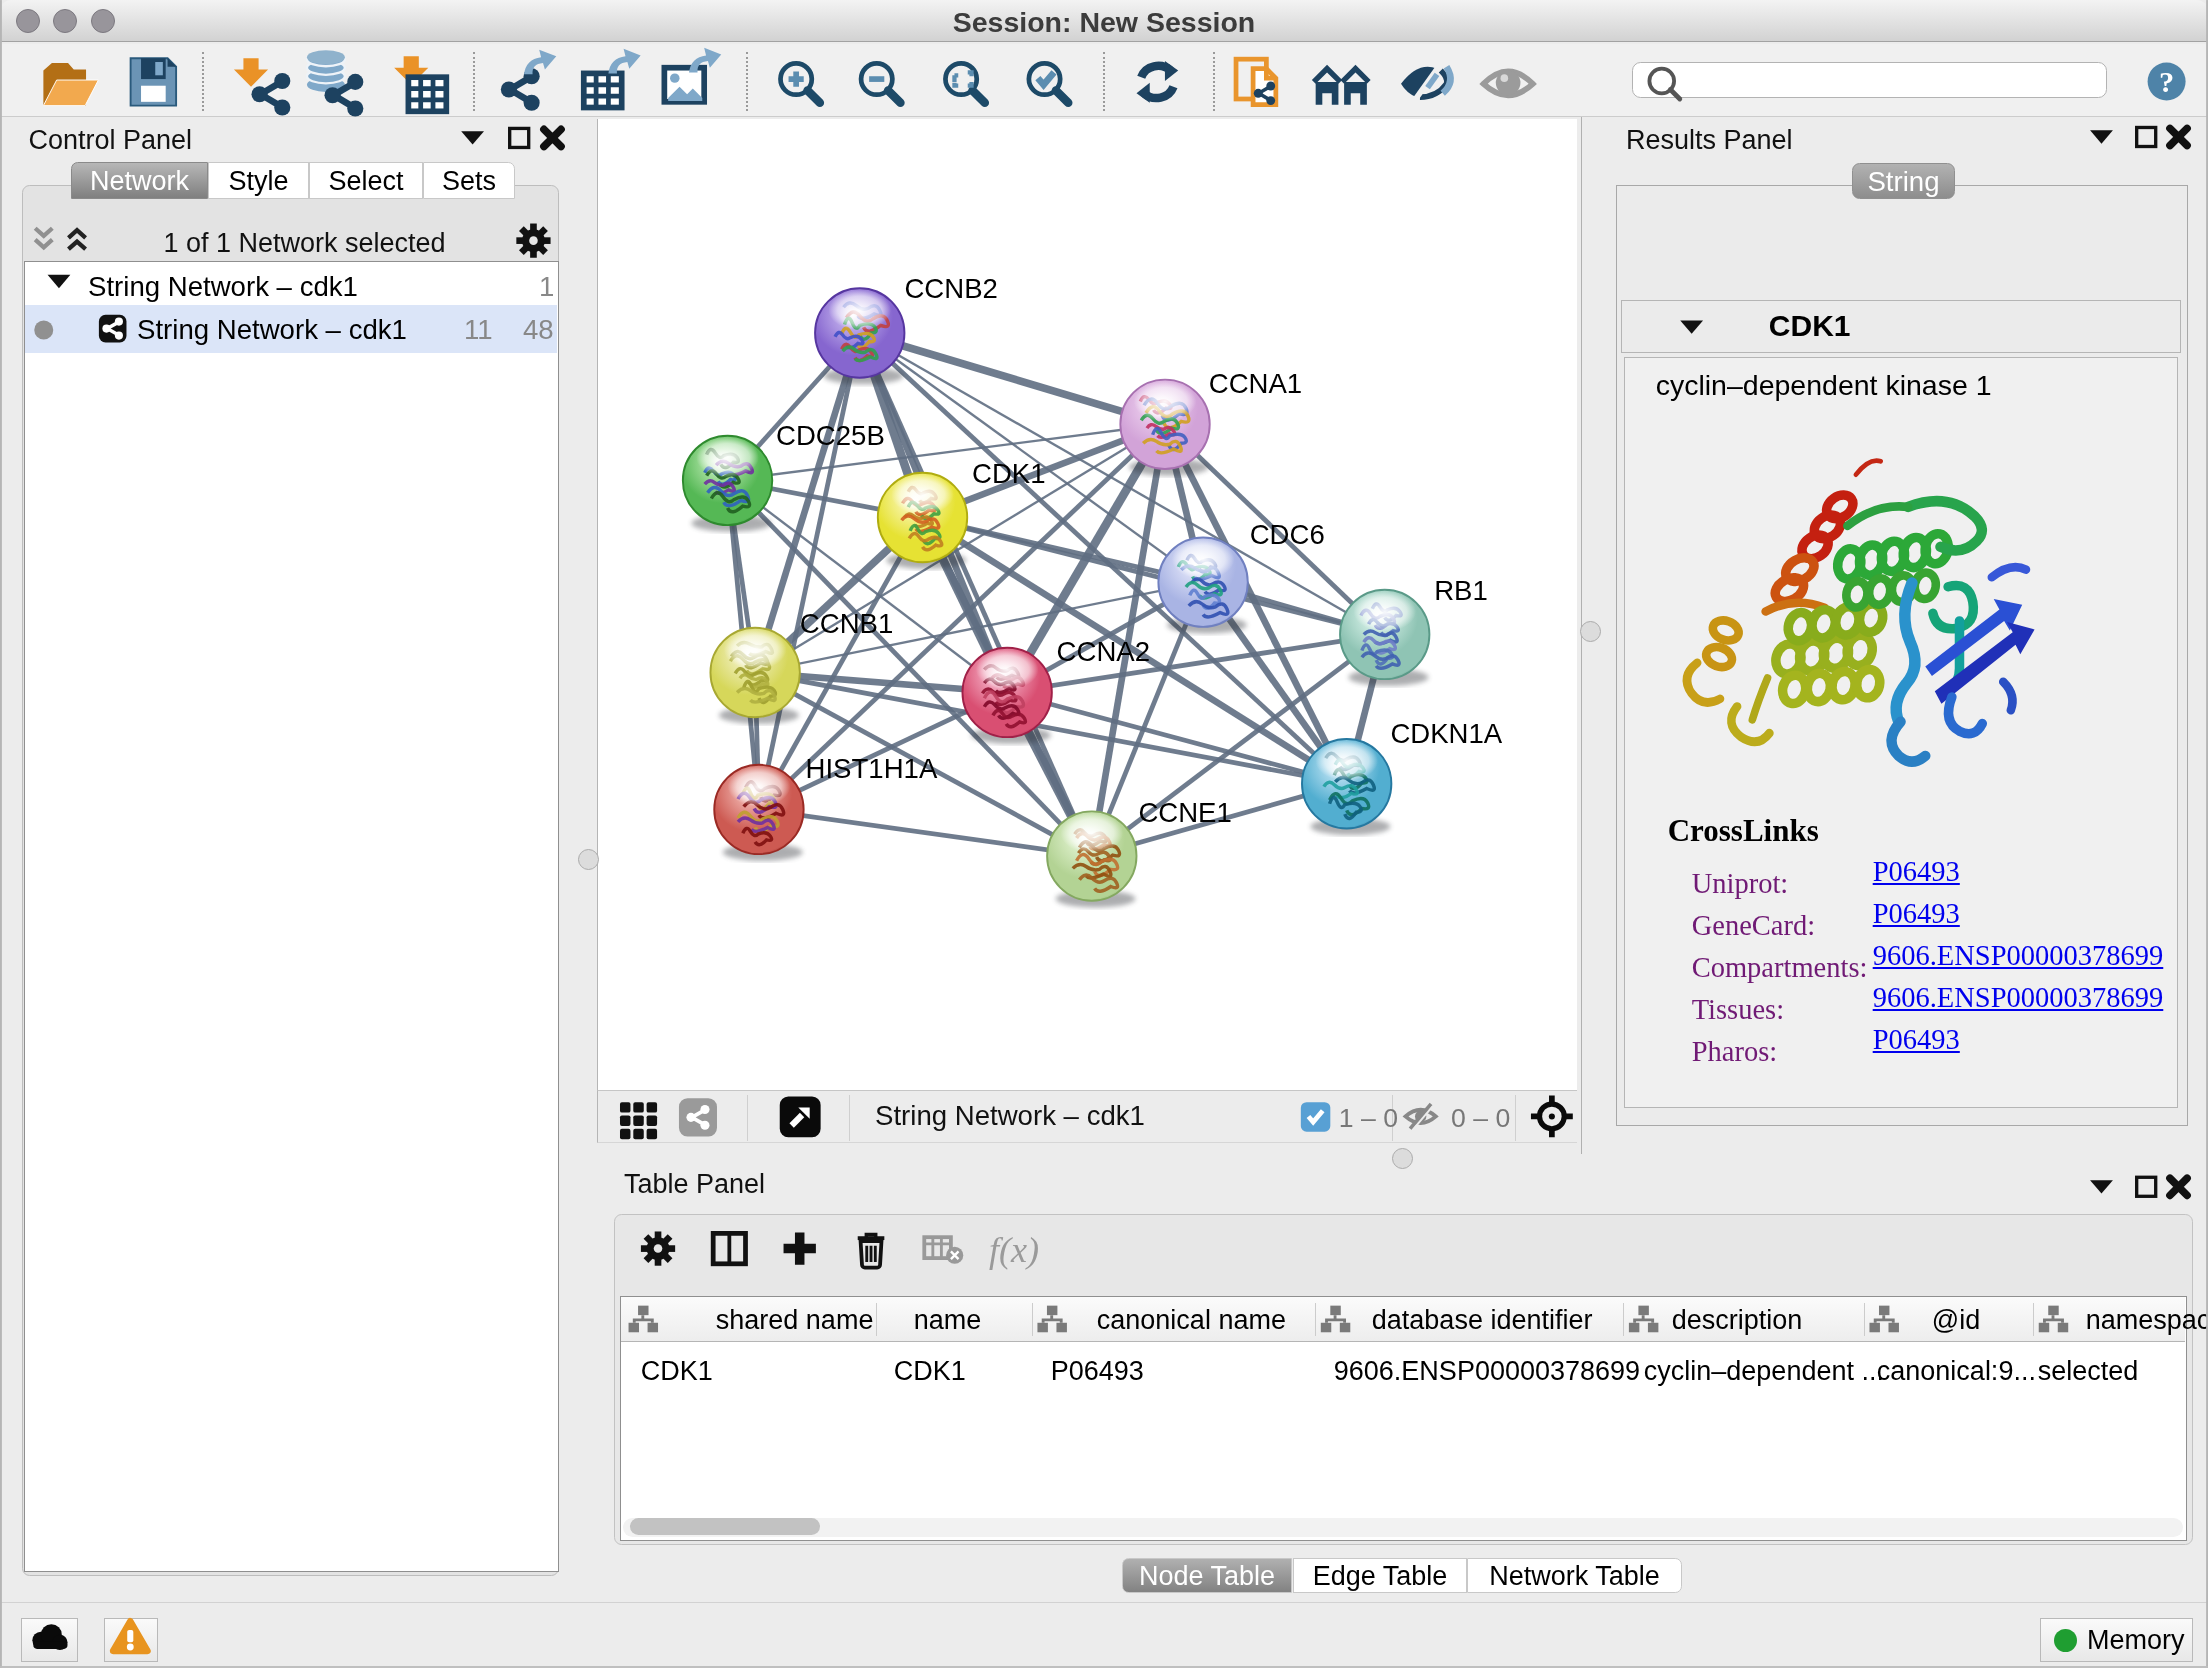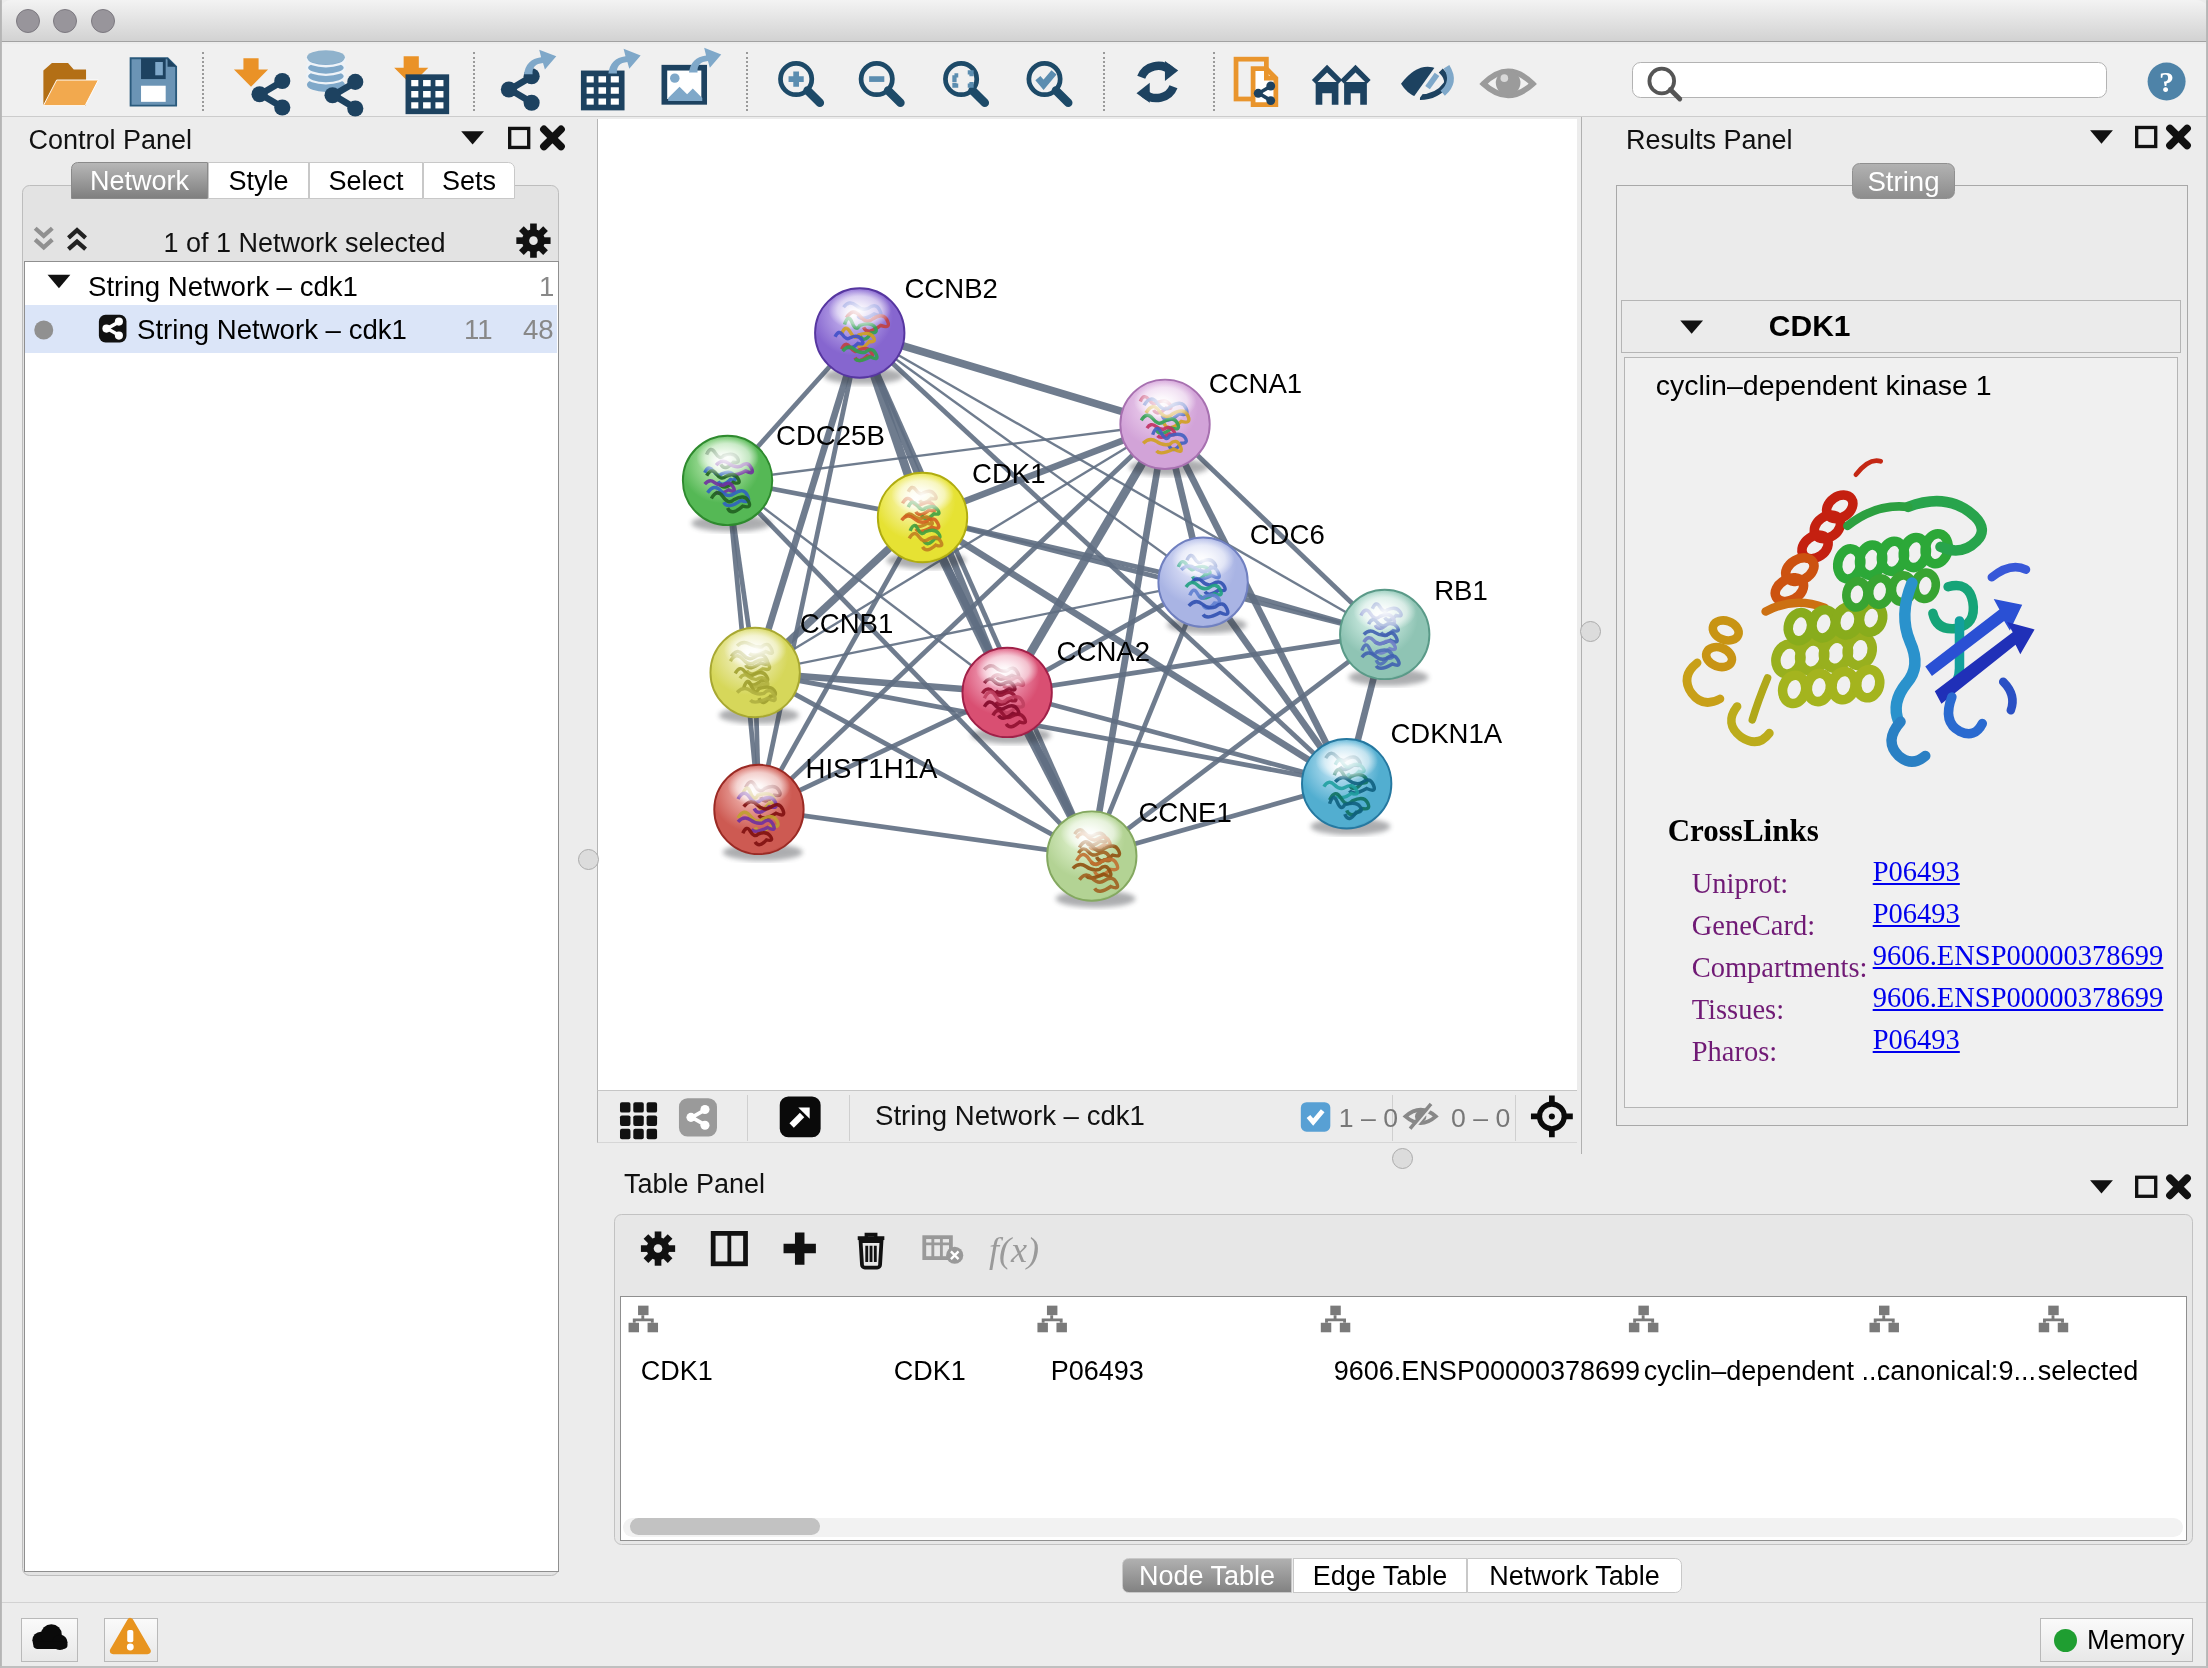--- a/index.html
+++ b/index.html
@@ -86,20 +86,21 @@
   .knob{position:absolute;width:21px;height:21px;border-radius:50%;
       background:#dcdcdc;border:1.9px solid #ababab;}
 </style>
 </head>
 <body>
 <div id="win">
   <div id="titlebar">
     <div class="tl" style="left:16px;"></div>
     <div class="tl" style="left:53px;"></div>
     <div class="tl" style="left:91px;"></div>
+    <div id="title-text">Session: New Session</div>
   </div>
   <div id="toolbar">
     <svg id="TBICONS" width="1579" height="73" style="position:absolute;left:0;top:0;" viewBox="0 0 1660 77">
       <defs>
         <g id="share">
           <line x1="-11" y1="0" x2="11" y2="-13" stroke-width="7"></line>
           <line x1="-11" y1="0" x2="11" y2="13" stroke-width="7"></line>
           <circle cx="-12" cy="0" r="8.5" stroke="none"></circle>
           <circle cx="12" cy="-14" r="8.5" stroke="none"></circle>
           <circle cx="12" cy="14" r="8.5" stroke="none"></circle>
@@ -595,20 +596,35 @@
         <div class="xl-link" style="left:248px;top:666px;">P06493</div>
       </div>
     </div>
     <div id="stringtab">String</div>
   </div>
 
   <div id="tp-title">Table Panel</div>
   <div id="tp-box">
     <div id="TPICONS"></div>
     <div id="ttable">
+      <div id="thead">
+        <div class="thsep" style="left:255px;"></div>
+        <div class="thsep" style="left:411px;"></div>
+        <div class="thsep" style="left:694px;"></div>
+        <div class="thsep" style="left:1002px;"></div>
+        <div class="thsep" style="left:1243px;"></div>
+        <div class="thsep" style="left:1412px;"></div>
+        <div class="thlab" style="left:95px;">shared name</div>
+        <div class="thlab" style="left:293px;">name</div>
+        <div class="thlab" style="left:476px;">canonical name</div>
+        <div class="thlab" style="left:751px;">database identifier</div>
+        <div class="thlab" style="left:1051px;">description</div>
+        <div class="thlab" style="left:1311px;">@id</div>
+        <div class="thlab" style="left:1465px;">namespac</div>
+      </div>
       <div class="tdval" style="left:20px;">CDK1</div>
       <div class="tdval" style="left:273px;">CDK1</div>
       <div class="tdval" style="left:430px;">P06493</div>
       <div class="tdval" style="left:713px;">9606.ENSP00000378699</div>
       <div class="tdval" style="left:1023px;">cyclin–dependent ...</div>
       <div class="tdval" style="left:1256px;">canonical:9...</div>
       <div class="tdval" style="left:1417px;">selected</div>
       <div id="hscroll">
           <div id="hthumb"></div>
         </div>

